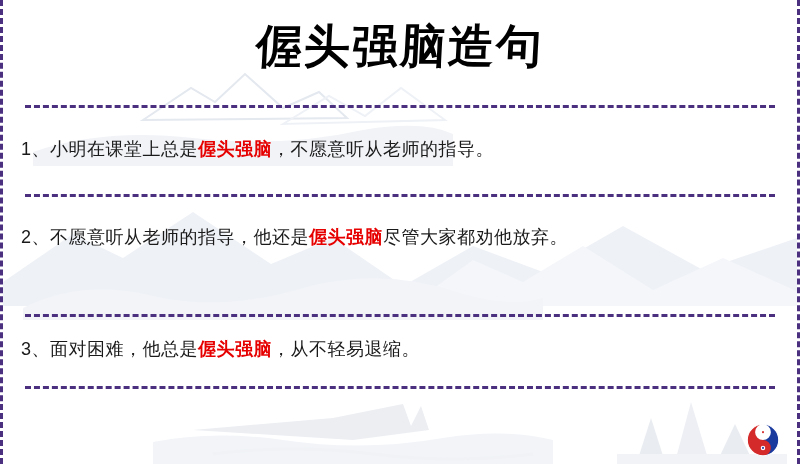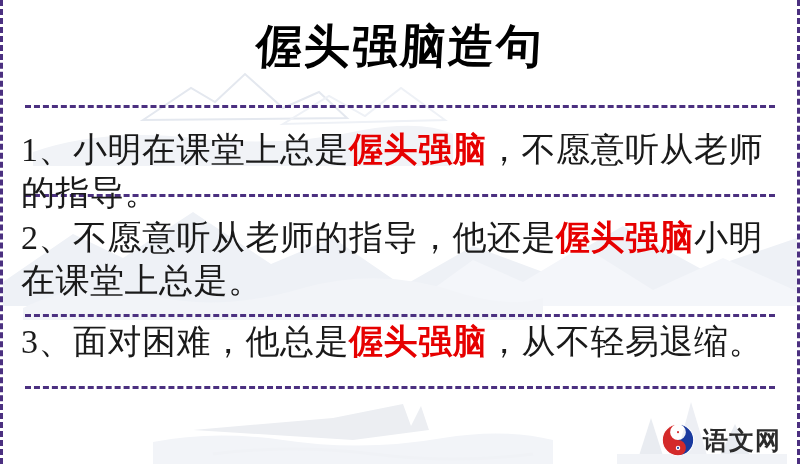--- a/index.html
+++ b/index.html
@@ -65,29 +65,29 @@
     line-height: 1.25;
     transform: skewX(-3deg);
   }
 
   
   .row {
     position: absolute;
     left: 18px;
     right: 18px;
     z-index: 4;
-    font-family: Liberation Serif, serif;
-    font-size: 34px;
+    font-family: Liberation Sans, sans-serif;
+    font-size: 18px;
     line-height: 43px;
     color: #1a1a1a;
     letter-spacing: 0.5px;
   }
   .row-1 { top: 128px; }
   .row-2 { top: 216px; }
-  .row-3 { top: 320px; }
+  .row-3 { top: 328px; }
 
   .hl {
     color: #e60000;
     font-weight: 700;
   }
 
   
   .logo {
     position: absolute;
     right: 16px;
@@ -162,33 +162,32 @@
   <div class="rule rule-1"></div>
   <div class="rule rule-2"></div>
   <div class="rule rule-3"></div>
   <div class="rule rule-4"></div>
 
   <div class="row row-1">
     <span>1、</span><span>小明在课堂上总是</span><span class="hl">偓头强脑</span><span>，不愿意听从老师的指导。</span>
   </div>
 
   <div class="row row-2">
-    <span>2、</span><span>不愿意听从老师的指导，他还是</span><span class="hl">偓头强脑</span><span>小明在课堂上总是。</span>
+    <span>2、</span><span>不愿意听从老师的指导，他还是</span><span class="hl">偓头强脑</span><span>尽管大家都劝他放弃。</span>
   </div>
 
   <div class="row row-3">
     <span>3、</span><span>面对困难，他总是</span><span class="hl">偓头强脑</span><span>，从不轻易退缩。</span>
   </div>
 
   <div class="logo">
     <svg class="logo-mark" viewBox="0 0 64 64">
       <path d="M32 4 A28 28 0 0 1 32 60 A14 14 0 0 1 32 32 A14 14 0 0 0 32 4 Z" fill="#1a3a9e"></path>
       <path d="M32 4 A28 28 0 0 0 32 60 A14 14 0 0 0 32 32 A14 14 0 0 1 32 4 Z" fill="#d42a2a"></path>
       <circle cx="32" cy="18" r="4" fill="#ffffff"></circle>
       <circle cx="32" cy="46" r="4" fill="#ffffff"></circle>
       <circle cx="32" cy="18" r="1.8" fill="#d42a2a"></circle>
       <circle cx="32" cy="46" r="1.8" fill="#1a3a9e"></circle>
       <circle cx="32" cy="32" r="28" fill="none" stroke="#ffffff" stroke-width="2"></circle>
     </svg>
-    <span class="logo-text">语文网</span>
   </div>
 
 </div>
 
 </body></html>

